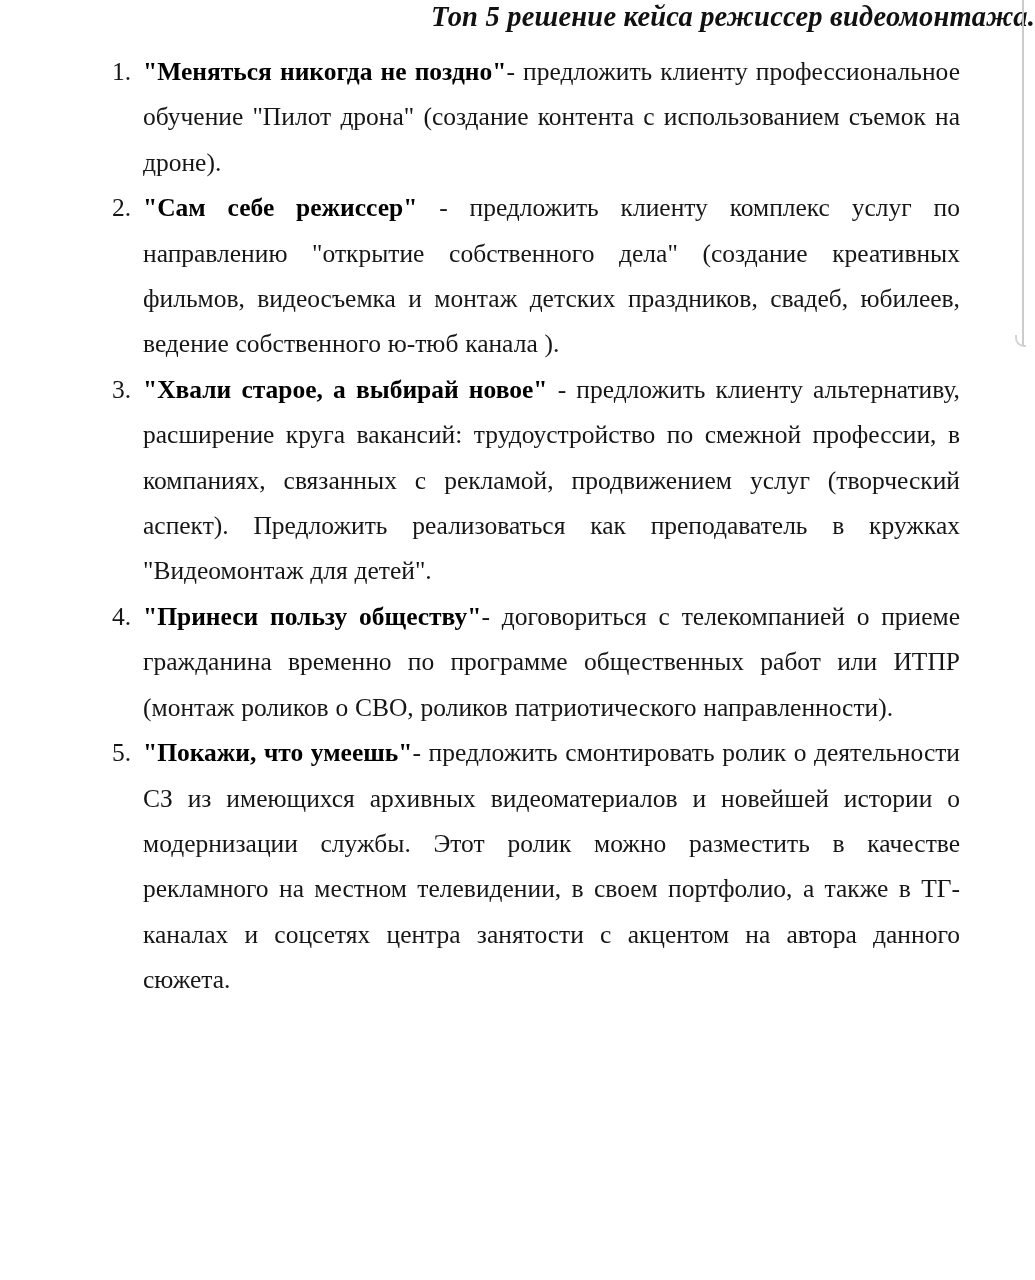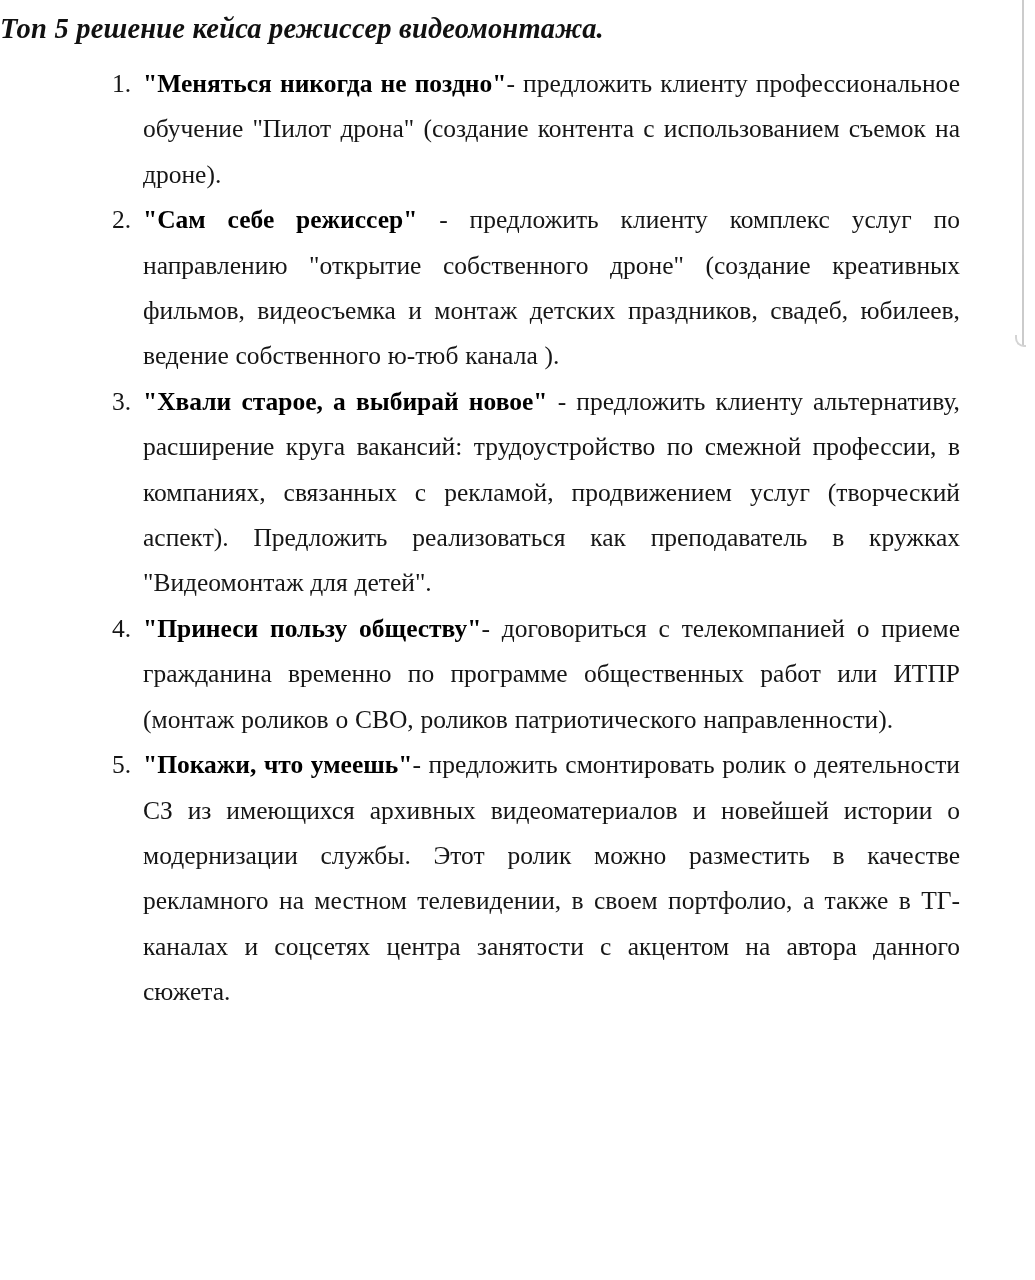--- a/index.html
+++ b/index.html
@@ -20,22 +20,22 @@
 
   .page {
     position: absolute;
     inset: 0;
     background: #ffffff;
   }
 
   
   .doc-title {
     margin: 0;
-    padding: 12px 0 6px 0;
-    text-align: left;
+    padding: 0 0 6px 0;
+    text-align: right;
     font-weight: bold;
     font-style: italic;
     font-size: 28.5px;
     line-height: 34px;
     letter-spacing: 0.2px;
     color: #111111;
     font-family: "Liberation Serif", "DejaVu Serif", serif;
   }
 
   
@@ -116,21 +116,21 @@
 
   <h1 class="doc-title">Топ 5  решение кейса  режиссер видеомонтажа.</h1>
 
   <ol class="case-list">
 
     <li class="case-item">
       <p><span class="lead">"Меняться никогда не поздно"</span><span class="rest">- предложить клиенту профессиональное обучение "Пилот дрона" (создание контента с использованием съемок  на дроне).</span></p>
     </li>
 
     <li class="case-item">
-      <p><span class="lead">"Сам себе режиссер"</span><span class="rest"> - предложить  клиенту комплекс услуг по направлению  "открытие собственного дроне" (создание креативных фильмов, видеосъемка и монтаж детских праздников, свадеб, юбилеев, ведение собственного ю-тюб канала ).</span></p>
+      <p><span class="lead">"Сам себе режиссер"</span><span class="rest"> - предложить  клиенту комплекс услуг по направлению  "открытие собственного дела" (создание креативных фильмов, видеосъемка и монтаж детских праздников, свадеб, юбилеев, ведение собственного ю-тюб канала ).</span></p>
     </li>
 
     <li class="case-item">
       <p><span class="lead">"Хвали старое, а выбирай новое"</span><span class="rest"> - предложить клиенту альтернативу, расширение круга вакансий: трудоустройство по смежной профессии, в компаниях,  связанных с рекламой, продвижением   услуг (творческий   аспект). Предложить реализоваться как преподаватель в кружках  "Видеомонтаж для детей".</span></p>
     </li>
 
     <li class="case-item">
       <p><span class="lead">"Принеси пользу обществу"</span><span class="rest">- договориться с телекомпанией о приеме гражданина временно по программе общественных работ или  ИТПР (монтаж роликов  о СВО, роликов патриотического направленности).</span></p>
     </li>
 

